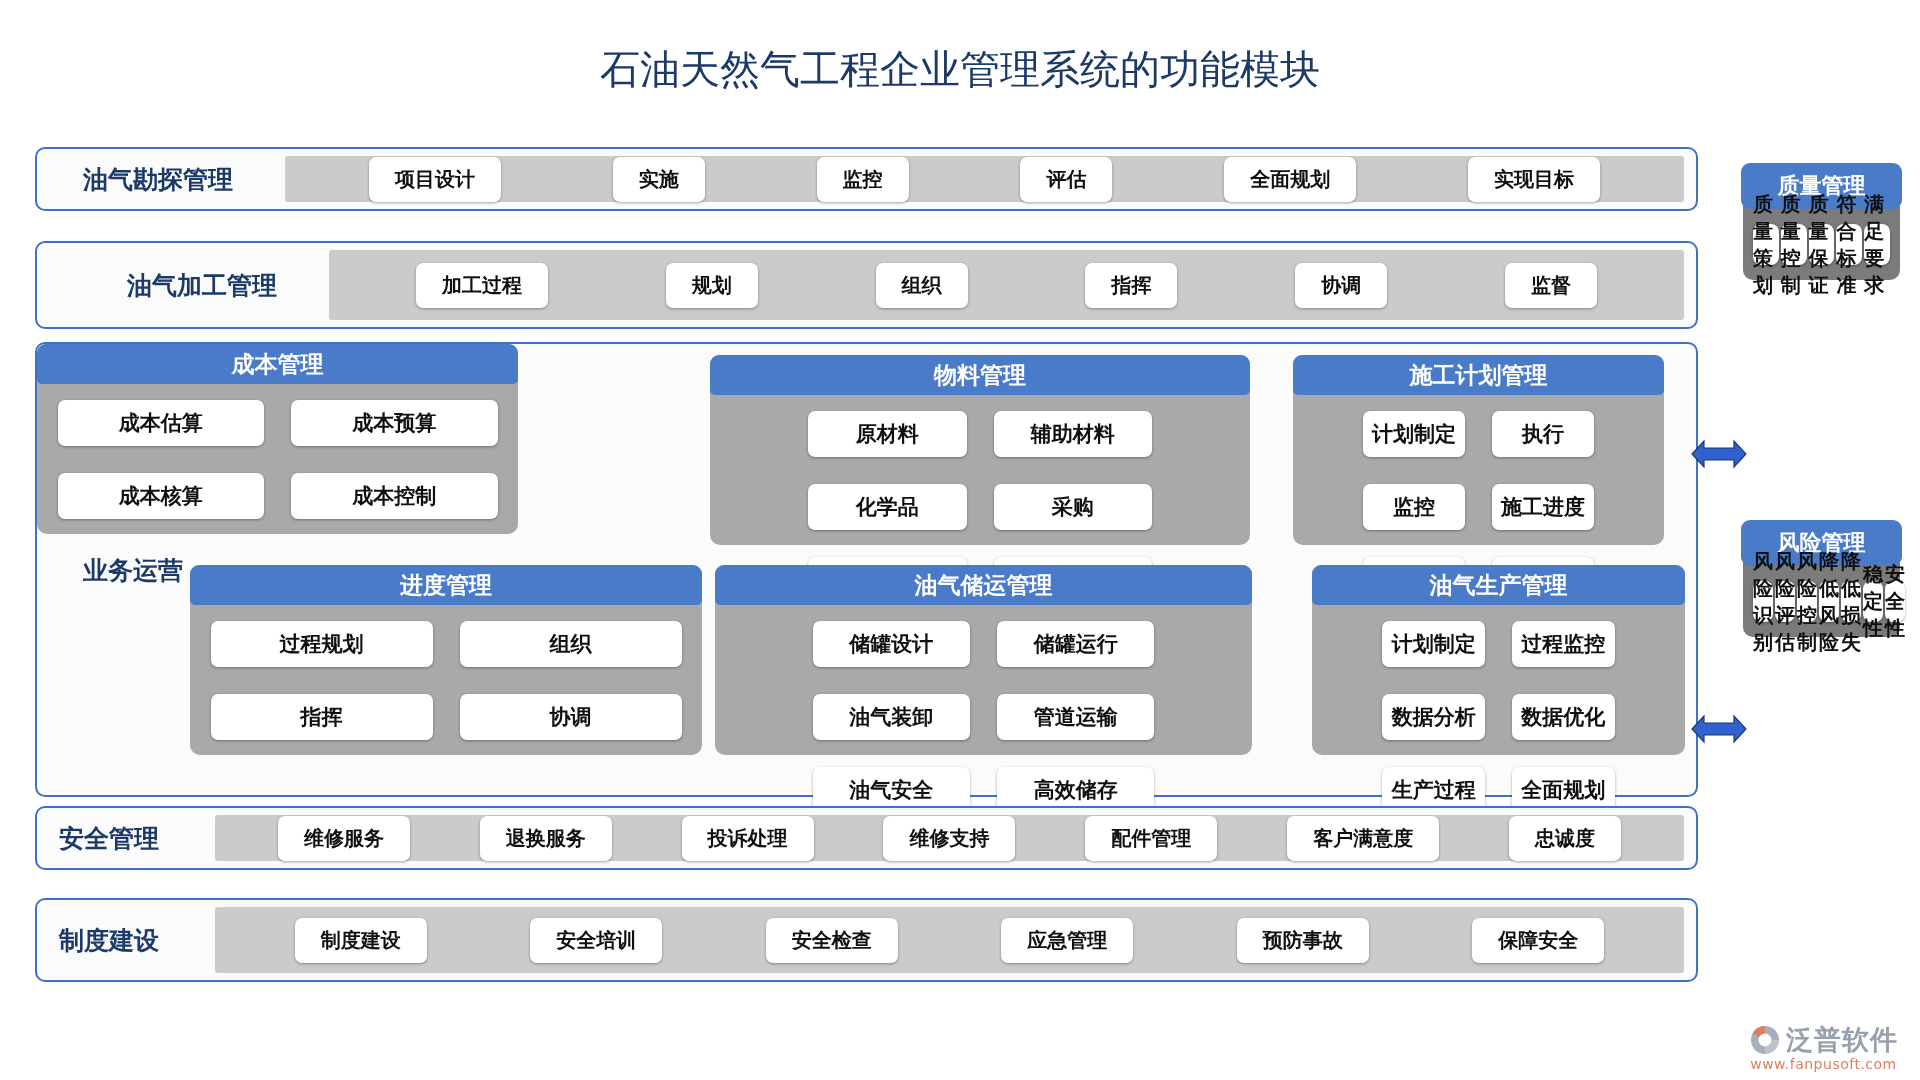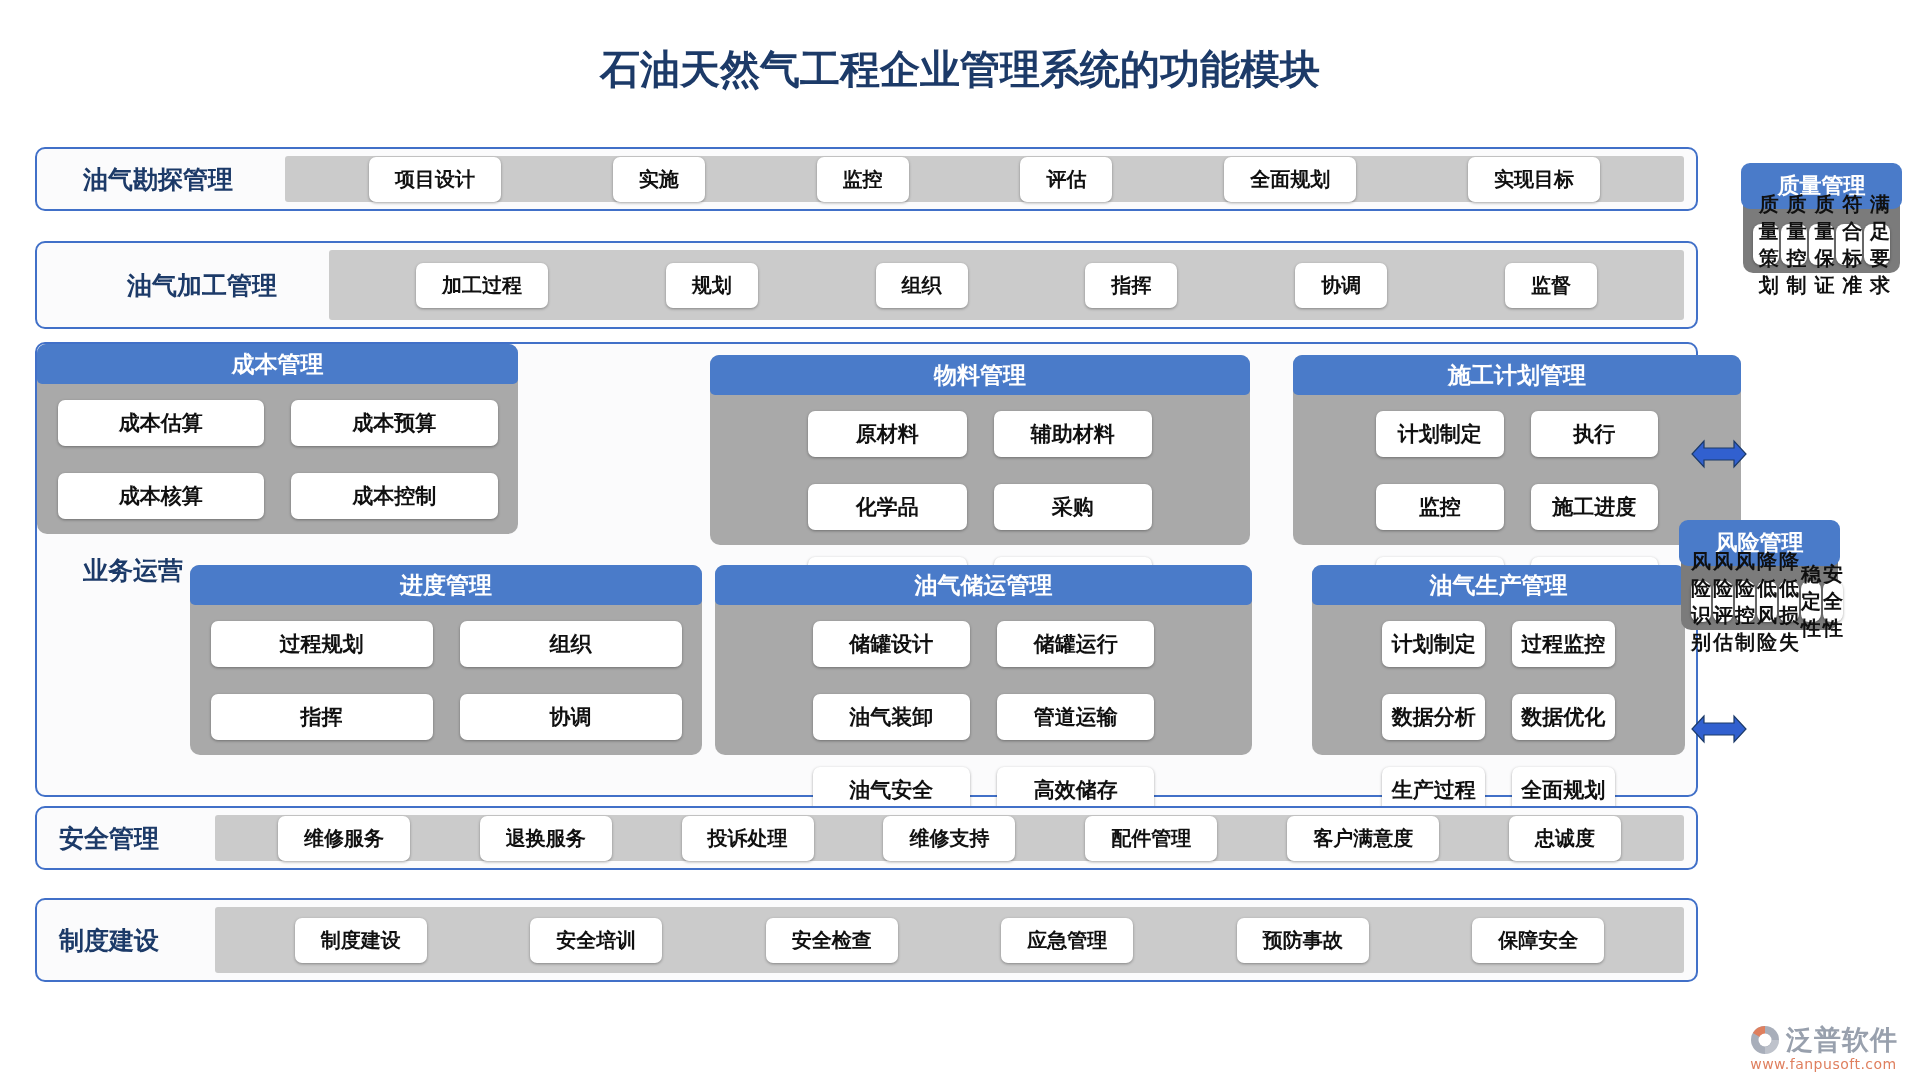--- a/index.html
+++ b/index.html
@@ -1,19 +1,19 @@
 <!DOCTYPE html>
 <html><head>
 <meta charset="utf-8">
 <style>
   html,body{margin:0;padding:0;background:#fff;}
   .page{position:relative;width:1920px;height:1080px;background:#ffffff;overflow:hidden;
         font-family:"DejaVu Sans","Liberation Sans",sans-serif;}
   .title{position:absolute;left:0;top:42px;width:1920px;text-align:center;
-         font-size:40px;font-weight:bold;color:#1c3a68;}
+         font-size:40px;font-weight:normal;color:#1c3a68;}
   
   .panel{position:absolute;border:2px solid #4170c8;border-radius:10px;background:#fbfbfc;
          box-sizing:border-box;}
   #row-explore{left:35px;top:147px;width:1663px;height:64px;}
   #row-process{left:35px;top:241px;width:1663px;height:88px;padding-left:44px;}
   #main-box{left:35px;top:342px;width:1663px;height:455px;}
   #row-safety{left:35px;top:806px;width:1663px;height:64px;}
   #row-contract{left:35px;top:898px;width:1663px;height:84px;}
 
   .band-row{display:flex;align-items:stretch;}
@@ -25,38 +25,38 @@
               display:flex;align-items:center;justify-content:space-around;padding:0 28px;}
   .chip{background:#ffffff;border-radius:7px;padding:9px 26px;font-size:20px;font-weight:bold;
         color:#101010;box-shadow:0 1px 3px rgba(0,0,0,.35);white-space:nowrap;text-align:center;}
 
   
   .biz-label{position:absolute;left:46px;top:50%;transform:translateY(-50%);
              font-size:25px;font-weight:bold;color:#1c3a68;}
   .module{position:absolute;height:190px;background:#a9a9a9;border-radius:10px;box-sizing:border-box;}
   .module:nth-of-type(1){left:148px;top:11px;width:515px;}
   .module:nth-of-type(2){left:673px;top:11px;width:540px;}
-  .module:nth-of-type(3){left:1256px;top:11px;width:448px;}
+  .module:nth-of-type(3){left:1256px;top:11px;width:371px;}
   .module:nth-of-type(4){left:153px;top:221px;width:512px;}
   .module:nth-of-type(5){left:678px;top:221px;width:537px;}
   .module:nth-of-type(6){left:1275px;top:221px;width:373px;}
   .module-header{height:40px;background:#4a7bc9;border-radius:9px 9px 5px 5px;
                  display:flex;align-items:center;justify-content:center;
                  color:#fff;font-size:23px;font-weight:bold;}
   .module-body{display:flex;flex-wrap:wrap;padding:16px 16px 0;column-gap:16px;row-gap:15px;
                justify-content:center;box-sizing:border-box;gap:27px;}
   .module-body .chip{padding:9px 4px;font-size:21px;box-sizing:border-box;}
   .cols-3 .chip{flex:0 0 calc(33.33% - 11px);}
   .cols-2 .chip{flex:0 0 calc(50% - 18px);}
 
   
   .side-panel{position:absolute;width:157px;background:#7b7b7b;border-radius:10px;
-              padding-bottom:8px;box-sizing:border-box;text-align:right;}
+              padding-bottom:15px;box-sizing:border-box;}
   #side-quality{left:1743px;top:163px;}
-  #side-risk{left:1681px;top:520px;}
+  #side-risk{left:1743px;top:520px;}
   .side-header{height:46px;margin:0 -2px;background:#4a7bc9;border-radius:9px;
                display:flex;align-items:center;justify-content:center;
                color:#fff;font-size:22px;font-weight:bold;}
   .side-body{display:flex;gap:2px;padding:15px 10px 0;}
   .side-chip{background:#fff;border-radius:8px;height:41px;display:flex;align-items:center;
              justify-content:center;font-size:20px;font-weight:bold;color:#101010;
              box-shadow:0 1px 3px rgba(0,0,0,.35);}
 
   .arrow{position:absolute;width:58px;height:34px;}
   #arrow-1{left:1690px;top:437px;}

